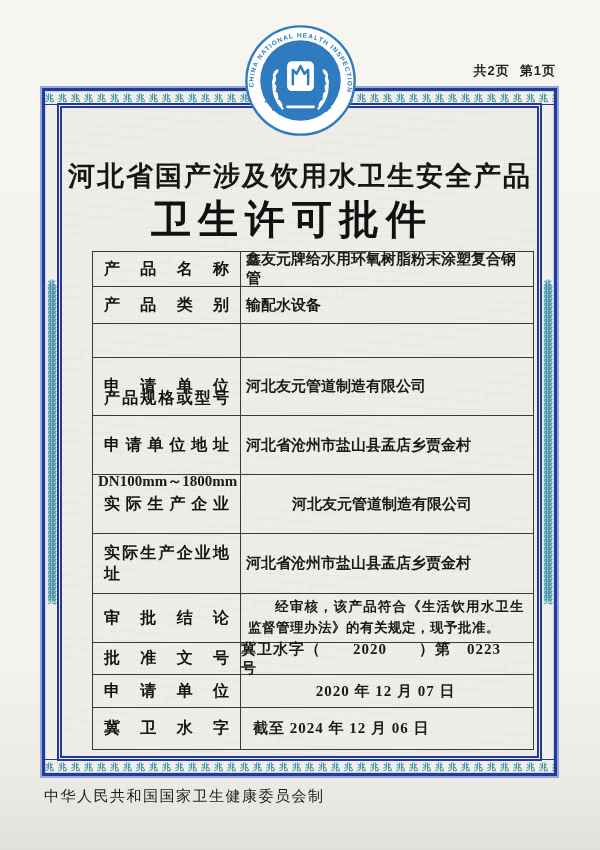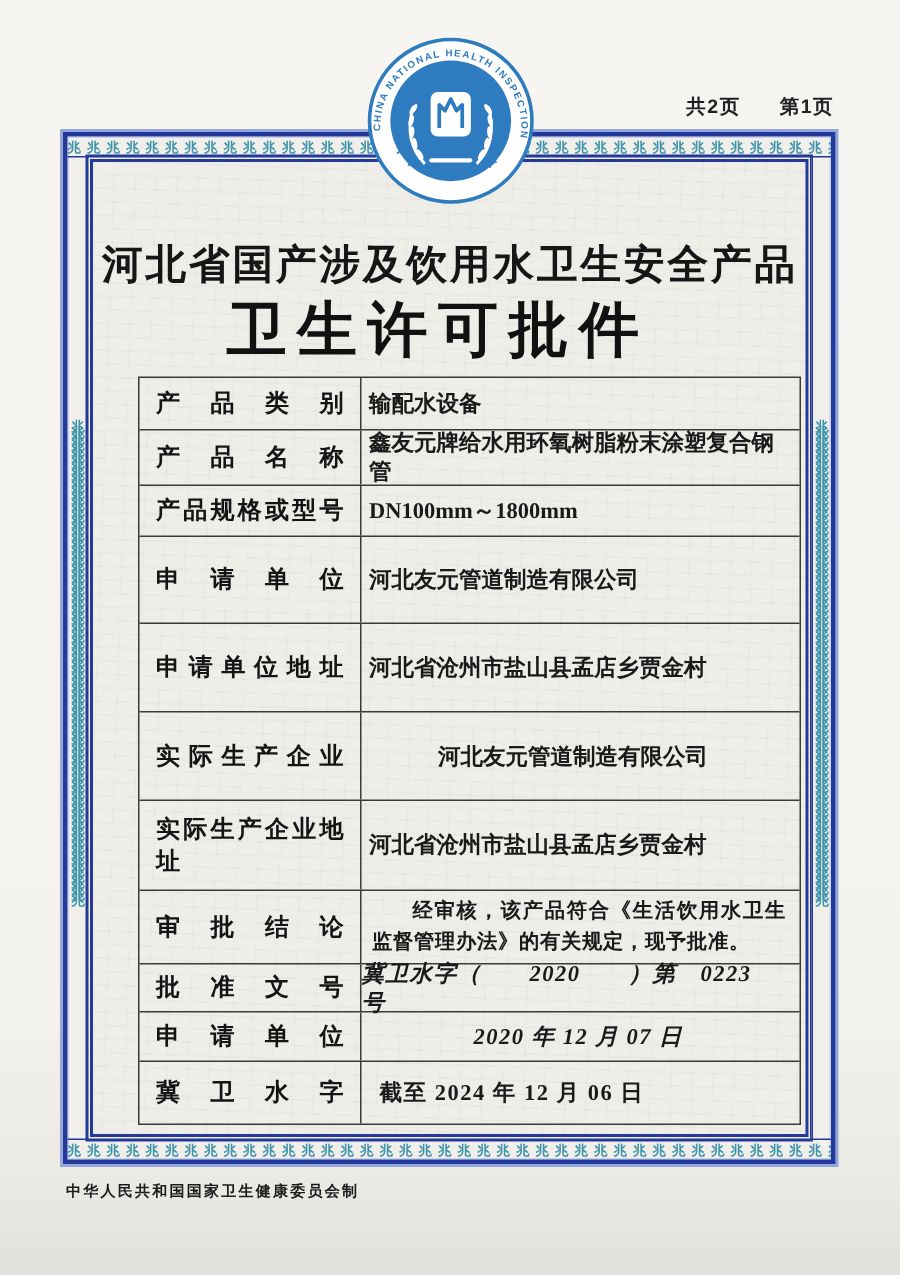--- a/index.html
+++ b/index.html
@@ -13,21 +13,21 @@
   .page{
     position:relative;width:600px;height:850px;
     background:linear-gradient(180deg,#f7f5f1 0%,#f4f2ed 78%,#eceae5 92%,#e2e0db 100%);
   }
   
   .page-indicator{
     position:absolute;top:62px;right:44px;
     font-size:13px;font-weight:700;letter-spacing:1px;
     color:#222;
   }
-  .page-indicator span{margin-left:26px;}
+  .page-indicator span{margin-left:10px;}
   
   .frame{
     position:absolute;left:42px;top:88px;width:515px;height:688px;
     box-sizing:border-box;
     border:3px solid #23399b;
     box-shadow:0 0 0 2px #93a7da, inset 0 0 0 1px #c8d2ec;
     background:#f1efe9;
   }
   .strip{
     position:absolute;overflow:hidden;
@@ -77,21 +77,21 @@
   
   .cert-table{
     position:absolute;left:92px;top:251px;width:442px;z-index:3;
     box-sizing:border-box;
     border:1px solid #3a3a3a;
   }
   .t-row{display:flex;border-top:1px solid #3a3a3a;}
   .t-row:first-child{border-top:none;}
   .t-row:nth-child(1){height:34px;}
   .t-row:nth-child(2){height:36px;}
-  .t-row:nth-child(3){height:33px;}
+  .t-row:nth-child(3){height:33px;flex-direction:column;}
   .t-row:nth-child(4){height:57px;}
   .t-row:nth-child(5){height:58px;}
   .t-row:nth-child(6){height:58px;gap:46px;}
   .t-row:nth-child(7){height:59px;}
   .t-row:nth-child(8){height:48px;}
   .t-row:nth-child(9){height:31px;}
   .t-row:nth-child(10){height:32px;}
   .t-row:nth-child(11){height:41px;}
   .t-label{
     width:148px;flex:0 0 148px;box-sizing:border-box;
@@ -103,34 +103,34 @@
     padding:0 11px;box-sizing:border-box;
     font-size:16px;font-weight:700;color:#141414;
     text-align:justify;text-align-last:justify;
   }
   .t-value{
     flex:1;display:flex;align-items:center;box-sizing:border-box;
     font-family:"Liberation Serif","DejaVu Serif",serif;
     font-size:15px;font-weight:700;color:#1a1a1a;
     padding-left:5px;padding-right:3px;
   }
-  .t-value.align-center{justify-content:center;padding-left:0;font-style:italic;}
+  .t-value.align-center{justify-content:center;padding-left:0;}
   .t-value.align-left-pad{padding-left:12px;letter-spacing:1px;}
   .t-value.align-indent .value-text{
     display:block;width:100%;
     font-size:13.5px;line-height:1.55;
     text-indent:2em;text-align:justify;
     padding:0 6px 0 2px;box-sizing:border-box;
     letter-spacing:0.5px;
   }
   .t-value.align-center .value-text{letter-spacing:1px;}
   
   .footer{
     position:absolute;left:44px;top:787px;
-    font-size:10px;font-weight:700;letter-spacing:1.5px;color:#1c1c1c;
+    font-size:15px;font-weight:400;letter-spacing:1.5px;color:#1c1c1c;
   }
 </style>
 </head>
 <body>
 
 <div class="page">
 
   <div class="page-indicator">
     <span>共2页</span><span>第1页</span>
   </div>
@@ -178,33 +178,33 @@
     <path d="M 52,65 L 52,49 L 56,53 L 60,45 L 64,53 L 68,49 L 68,65" stroke="#2f7bbf" stroke-width="2.6" fill="none" stroke-linejoin="round"></path>
     <rect x="45" y="86" width="30" height="3" rx="1.5" fill="#ffffff"></rect>
   </svg>
 
   <div class="title1">河北省国产涉及饮用水卫生安全产品</div>
   <div class="title2">卫生许可批件</div>
 
   <div class="cert-table">
   <div class="t-row">
     <div class="t-label">
+      <span class="label-text">产品名称</span>
+    </div>
+    <div class="t-value align-left">
+      <span class="value-text">鑫友元牌给水用环氧树脂粉末涂塑复合钢管</span>
+    </div>
+  </div>
+
+  <div class="t-row">
+    <div class="t-label">
       <span class="label-text">产品类别</span>
     </div>
     <div class="t-value align-left">
       <span class="value-text">输配水设备</span>
-    </div>
-  </div>
-
-  <div class="t-row">
-    <div class="t-label">
-      <span class="label-text">产品名称</span>
-    </div>
-    <div class="t-value align-left">
-      <span class="value-text">鑫友元牌给水用环氧树脂粉末涂塑复合钢管</span>
     </div>
   </div>
 
   <div class="t-row">
     <div class="t-label">
       <span class="label-text">产品规格或型号</span>
     </div>
     <div class="t-value align-left">
       <span class="value-text">DN100mm～1800mm</span>
     </div>

